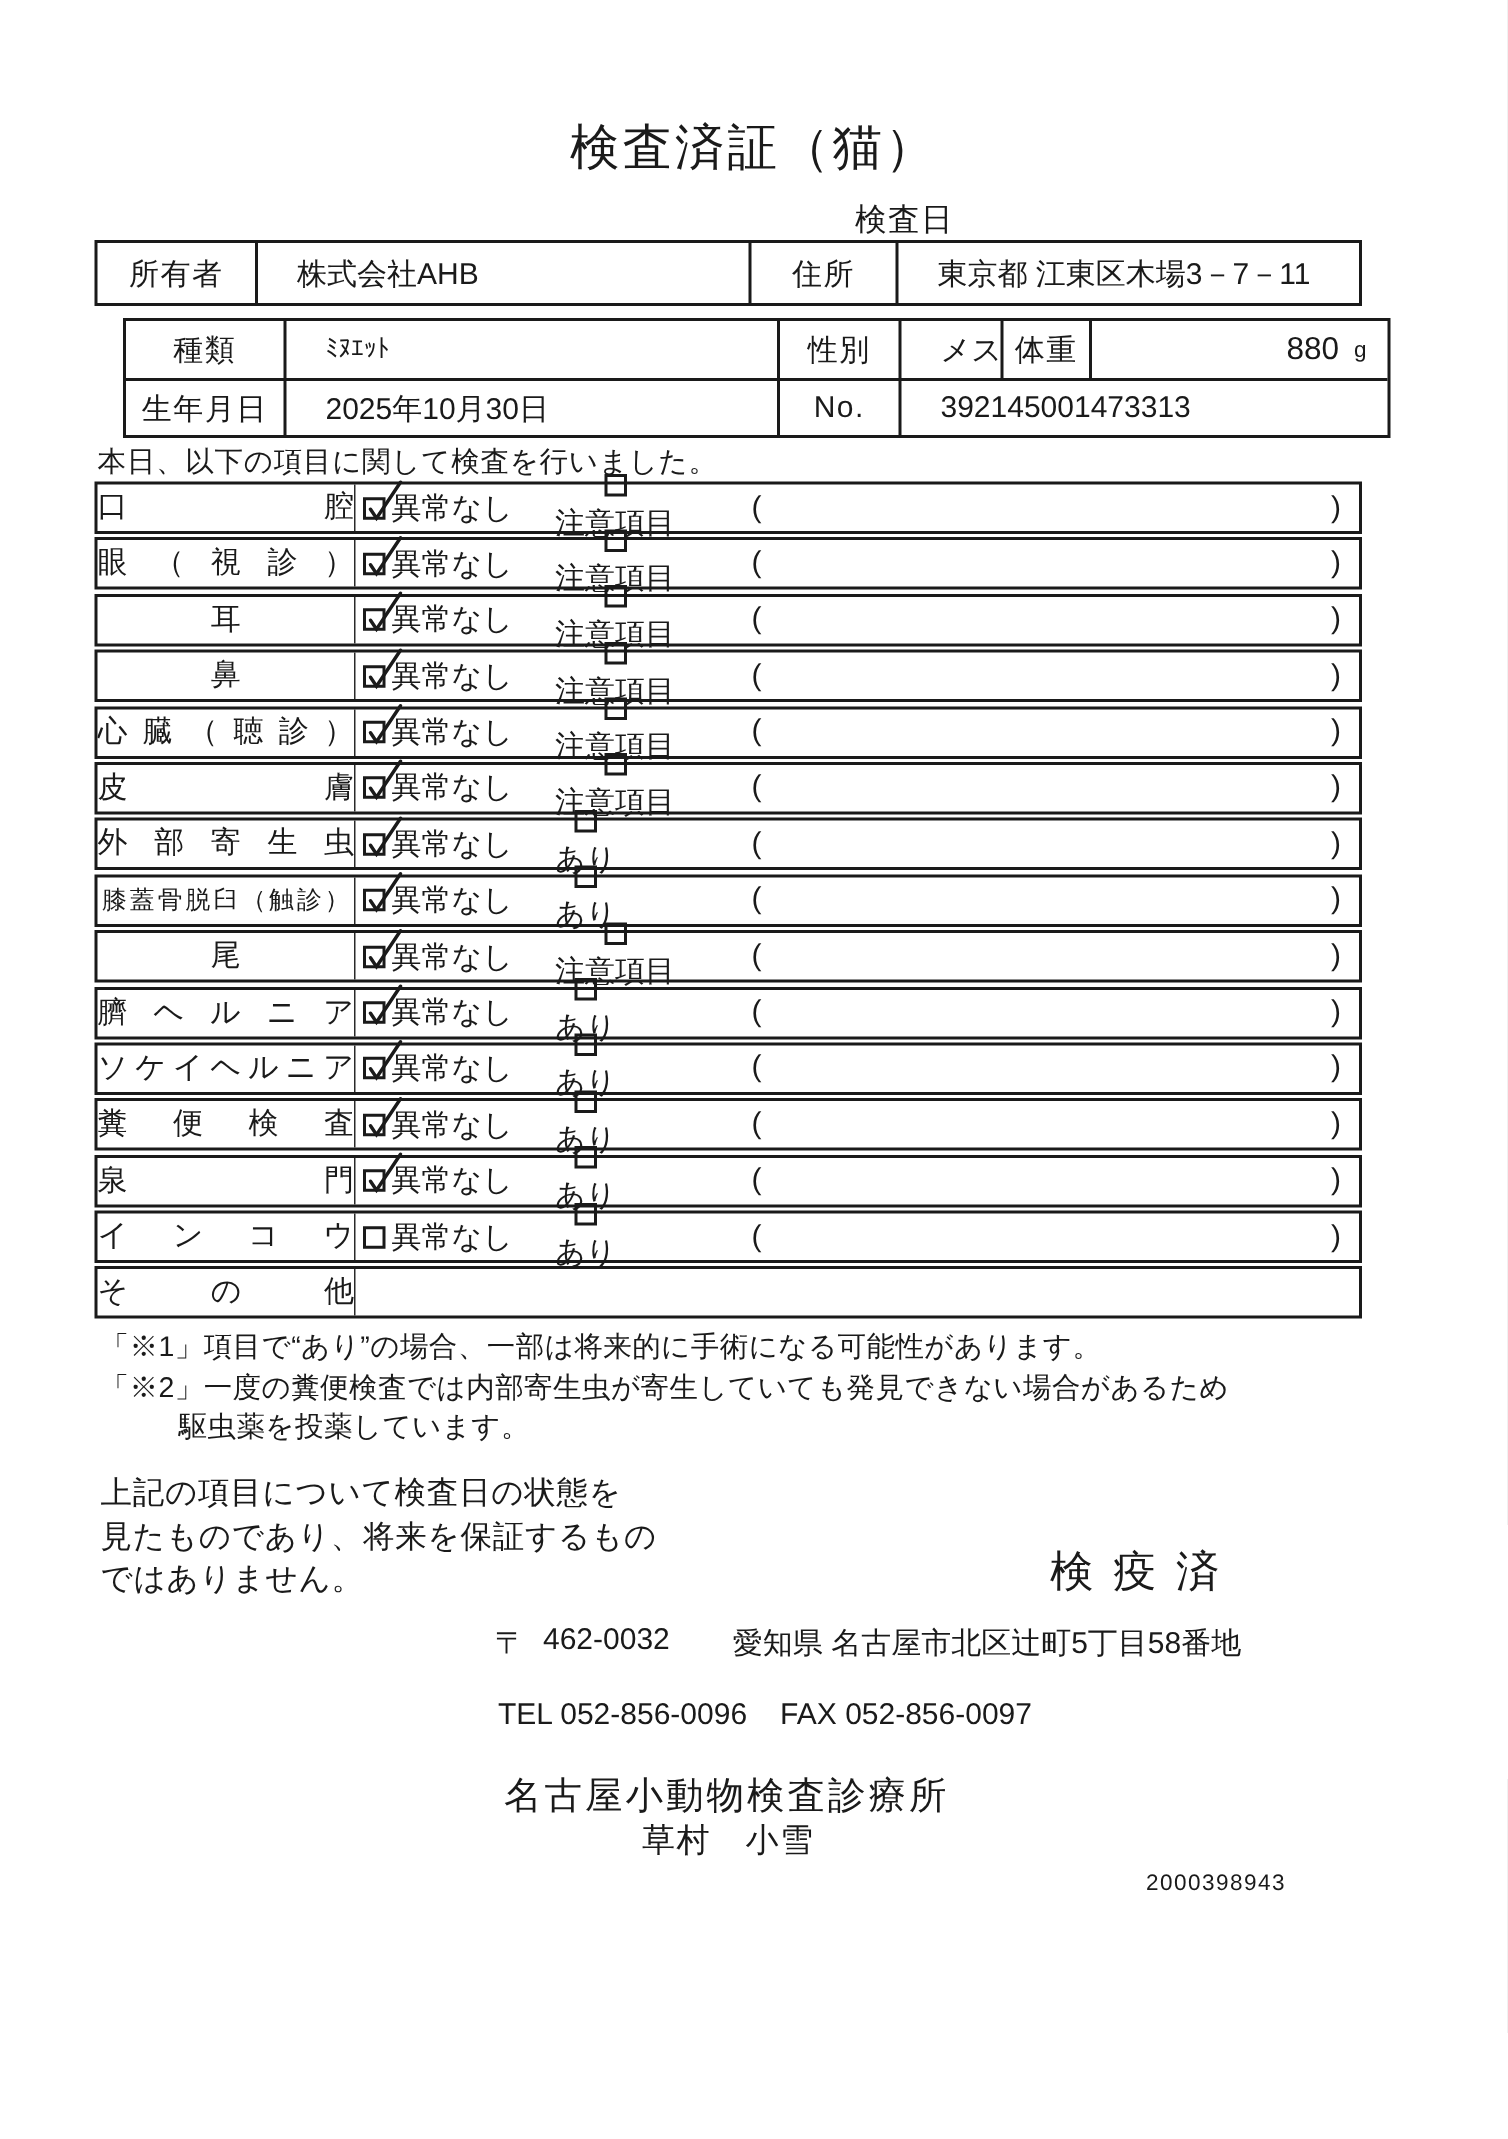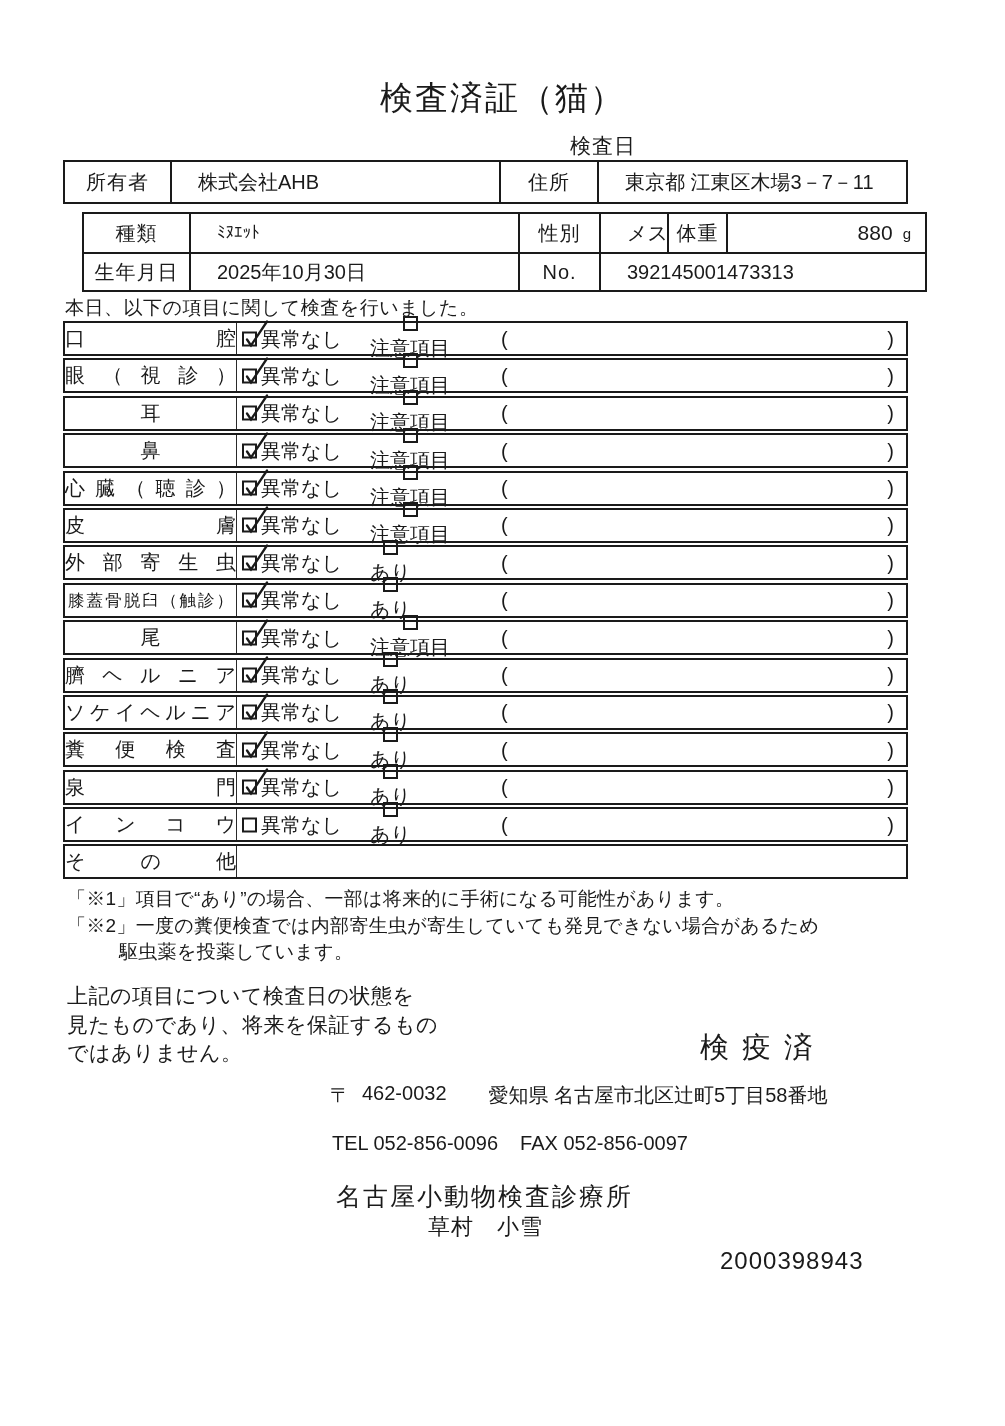--- a/index.html
+++ b/index.html
@@ -106,21 +106,21 @@
 
   .postal-line { top: 1082px; left: 330px; font-size: 20px; white-space: nowrap; display: flex; gap: 0; }
   .postal-gap { display: inline-block; width: 42px; }
   .postal-sp { display: inline-block; width: 12px; }
 
   .tel-line { top: 1132px; left: 332px; font-size: 20px; white-space: nowrap; }
   .tel-gap { display: inline-block; width: 22px; }
 
   .clinic-name { top: 1180px; left: 336px; font-size: 25px; letter-spacing: 2px; white-space: nowrap; }
   .examiner-name { top: 1212px; left: 428px; font-size: 22px; letter-spacing: 1px; white-space: nowrap; }
-  .serial-number { top: 1247px; left: 720px; font-size: 24px; letter-spacing: 1px; }
+  .serial-number { top: 1247px; left: 764px; font-size: 15px; letter-spacing: 1px; }
 </style>
 </head>
 <body>
 
 <div class="page">
 
   <div class="abs doc-title">検査済証（猫）</div>
 
   <div class="abs date-label">検査日</div>
 

